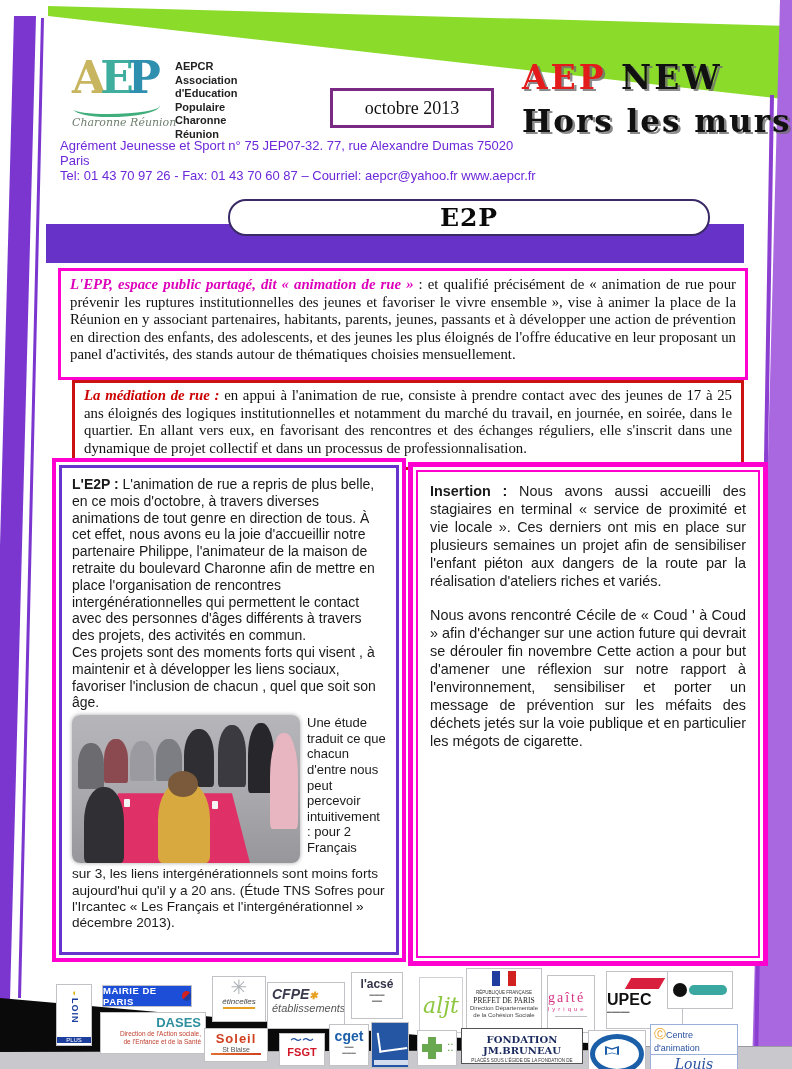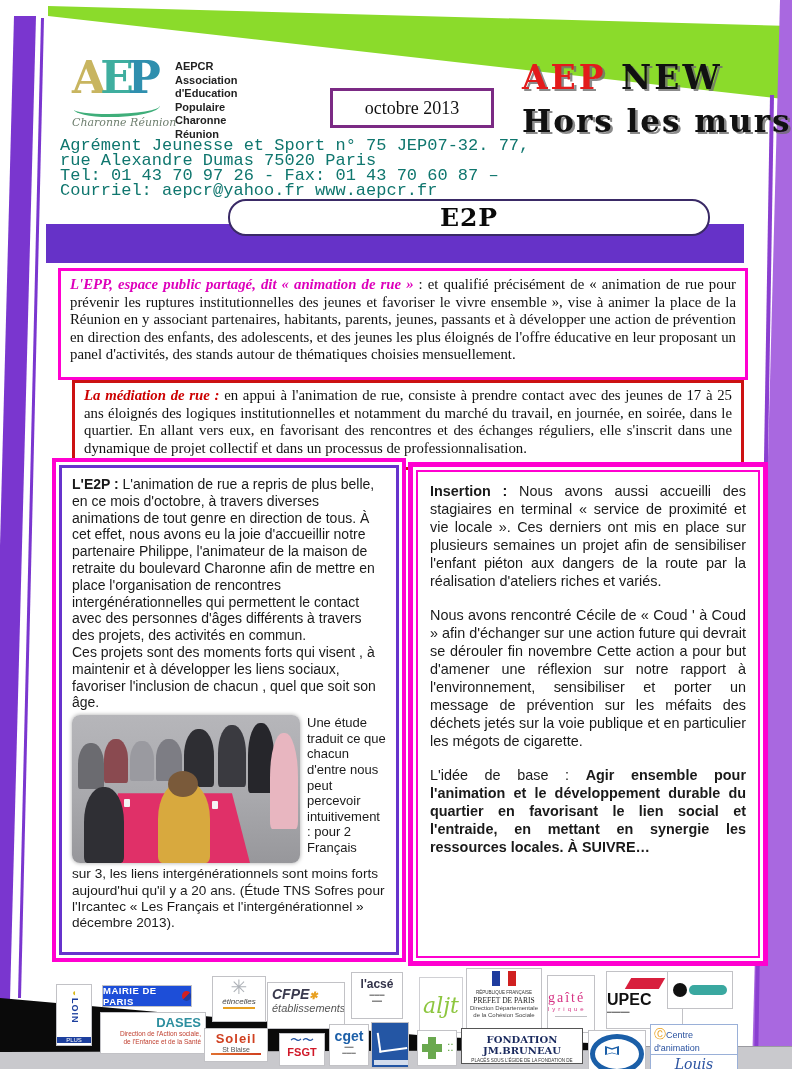--- a/index.html
+++ b/index.html
@@ -36,22 +36,22 @@
     font-style:italic;font-size:11px;color:#6f7f6f;}
   .org-block{left:175px;top:60px;font-size:11px;font-weight:bold;color:#222;line-height:13.5px;}
   .date-box{left:330px;top:88px;width:158px;height:34px;border:3px solid #7b2a84;
     display:flex;align-items:center;justify-content:center;
     font-family:"Liberation Serif",serif;font-size:18px;color:#111;}
   .main-title{left:522px;top:58px;width:250px;font-family:"DejaVu Serif",serif;font-weight:bold;color:#111;}
   .main-title .line1{font-size:33px;letter-spacing:3px;text-shadow:2.5px 2px 0 rgba(110,110,110,.8);}
   .main-title .line2{font-size:31px;letter-spacing:2px;margin-top:6px;white-space:nowrap;
     text-shadow:2.5px 2px 0 rgba(110,110,110,.8);}
   .t-red{color:#e31b1b;}
-  .address{left:60px;top:138px;width:480px;font-family:Liberation Mono, monospace;font-size:17px;
-    line-height:15px;color:#0f766e;}
+  .address{left:60px;top:138px;width:480px;font-family:Liberation Sans, sans-serif;font-size:13px;
+    line-height:15px;color:#6d28d9;}
   
   .e2p-bar{left:46px;top:224px;width:698px;height:39px;background:#6632c8;}
   .e2p-pill{left:228px;top:199px;width:478px;height:33px;background:#ffffff;border:2px solid #3a2a66;
     border-radius:18px;display:flex;align-items:center;justify-content:center;
     font-family:"DejaVu Serif",serif;font-weight:bold;font-size:25px;letter-spacing:1px;color:#0a0a0a;}
   
   .para-box{font-family:"Liberation Serif",serif;color:#111;text-align:justify;background:#fff;overflow:hidden;}
   .intro-box{left:58px;top:268px;width:666px;height:96px;border:3px solid #ff00d0;
     padding:5px 9px;font-size:14.8px;line-height:17.6px;}
   .lead-magenta{color:#dd00bb;font-weight:bold;font-style:italic;}
@@ -170,21 +170,20 @@
     <div class="caption-bottom">sur 3, les liens intergénérationnels sont moins forts aujourd'hui qu'il y a 20 ans. (Étude TNS Sofres pour l'Ircantec « Les Français et l'intergénérationnel » décembre 2013).</div>
   </div>
 </div>
 
 <div class="abs col-outer-right">
   <div class="col-inner-right">
     <p><b class="lead">Insertion :  </b><span>Nous avons aussi accueilli des stagiaires en terminal « service de proximité et vie locale ». Ces derniers ont mis en place sur plusieurs semaines un projet afin de sensibiliser l'enfant piéton aux dangers de la route par la réalisation d'ateliers riches et variés.</span></p>
     <div class="spacer"></div>
     <p>Nous avons rencontré Cécile de « Coud ' à Coud » afin d'échanger sur une action future qui devrait se dérouler fin novembre Cette action a pour but d'amener une réflexion sur notre rapport à l'environnement, sensibiliser et porter un message de prévention sur les méfaits des déchets jetés sur la voie publique et en particulier les mégots de cigarette.</p>
     <div class="spacer"></div>
-    <p><span>L'idée de base : </span><b>Agir ensemble pour l'animation et le développement durable du quartier en favorisant le lien social et l'entraide, en mettant en synergie les ressources locales.  À SUIVRE…</b></p>
   </div>
 </div>
 
 <div>
 
   <div class="logo" style="left:56px;top:984px;width:36px;height:62px;">
     <div style="color:#1c3f9e;font-weight:bold;font-size:9px;line-height:9px;text-align:center;padding-top:4px;">
       <span style="color:#d8b818;">◖</span><br>
       <span style="writing-mode:vertical-rl;letter-spacing:1px;">LOIN</span>
     </div>

